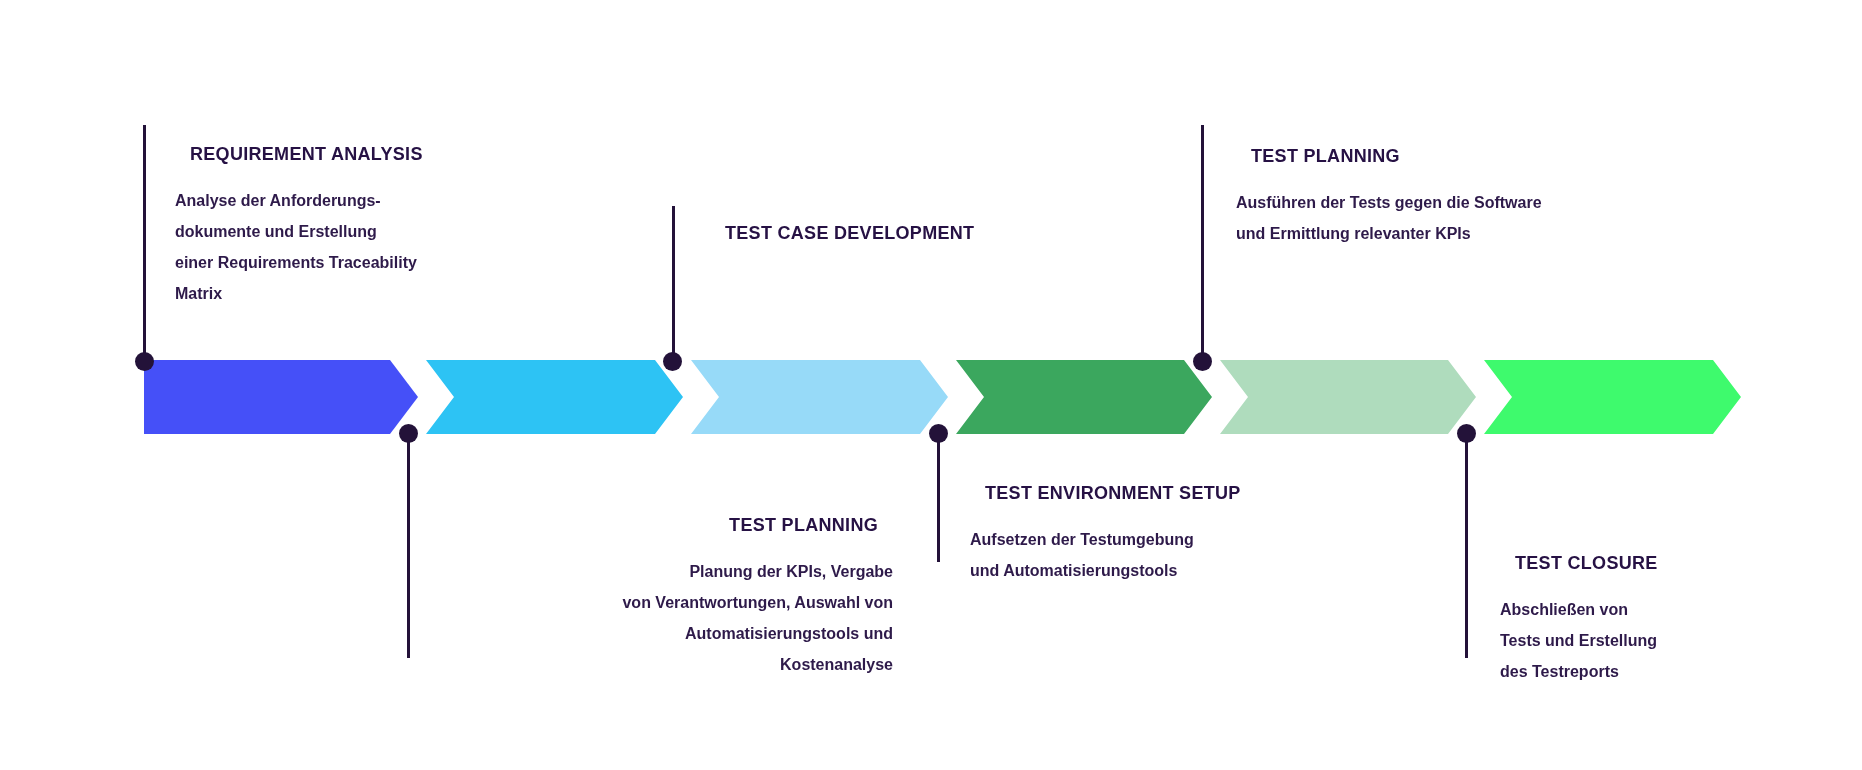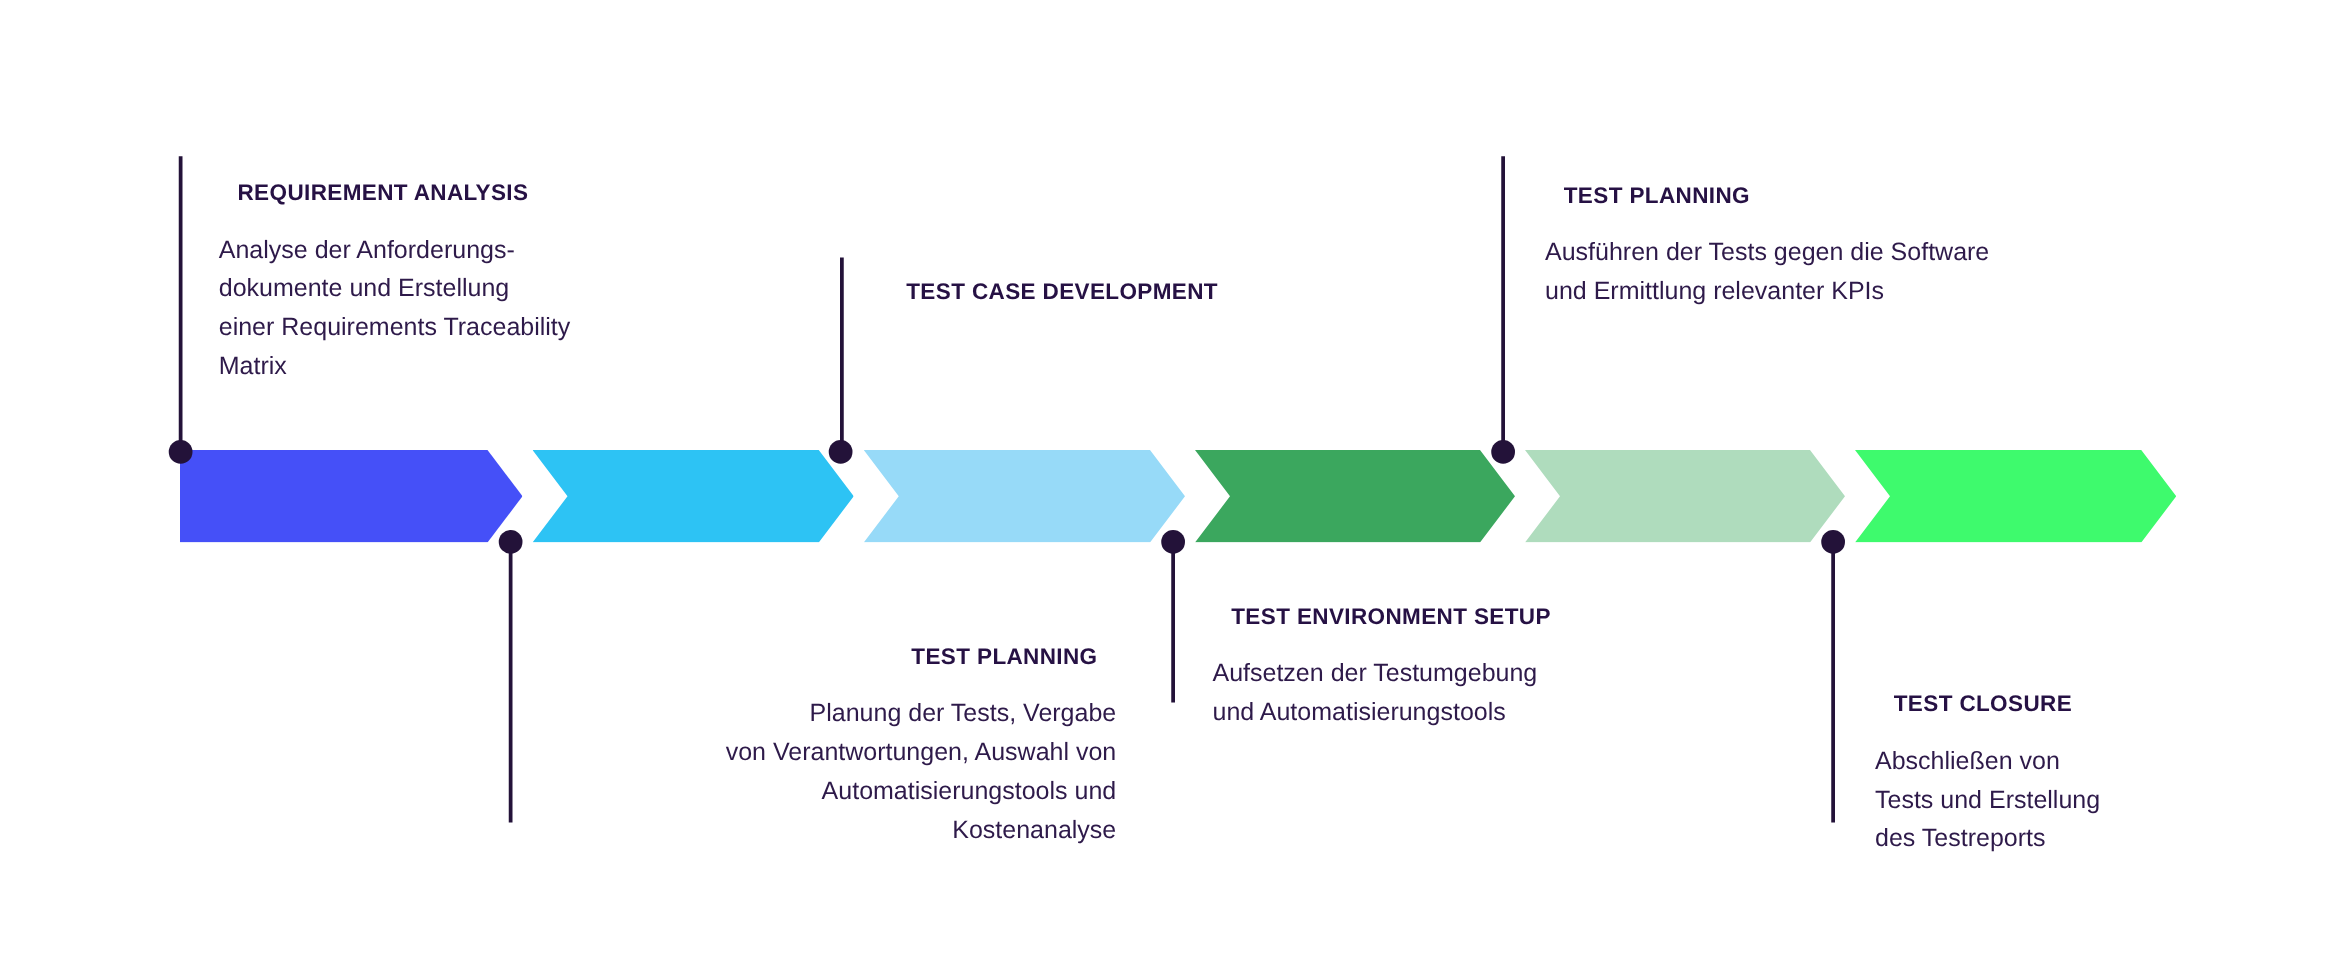--- a/index.html
+++ b/index.html
@@ -51,21 +51,21 @@
   
   .stage { position: absolute; }
   .stage-title {
     font-size: 18px; line-height: 30px; font-weight: 700;
     letter-spacing: 0.3px;
     color: #261144;
     margin: 15px;
   }
   .stage-desc {
     margin: 16px 0 0 0;
-    font-size: 20px; line-height: 31px; font-weight: 400;
+    font-size: 16px; line-height: 31px; font-weight: 700;
     color: #2e1a4a;
     white-space: pre-line;
   }
   .s1 { left: 175px;  top: 124px; width: 430px; }
   .s2 { left: 443px;  top: 495px; width: 450px; text-align: right; }
   .s3 { left: 710px;  top: 203px; width: 470px; }
   .s4 { left: 970px;  top: 463px; width: 440px; }
   .s5 { left: 1236px; top: 126px; width: 500px; }
   .s6 { left: 1500px; top: 533px; width: 340px; }
 </style>
@@ -98,21 +98,21 @@
   <div class="stage s1">
     <h2 class="stage-title">REQUIREMENT ANALYSIS</h2>
     <p class="stage-desc">Analyse der Anforderungs-
 dokumente und Erstellung
 einer Requirements Traceability
 Matrix</p>
   </div>
 
   <div class="stage s2">
     <h2 class="stage-title">TEST PLANNING</h2>
-    <p class="stage-desc">Planung der Tests, Vergabe
+    <p class="stage-desc">Planung der KPIs, Vergabe
 von Verantwortungen, Auswahl von
 Automatisierungstools und
 Kostenanalyse</p>
   </div>
 
   <div class="stage s3">
     <h2 class="stage-title">TEST CASE DEVELOPMENT</h2>
   </div>
 
   <div class="stage s4">

